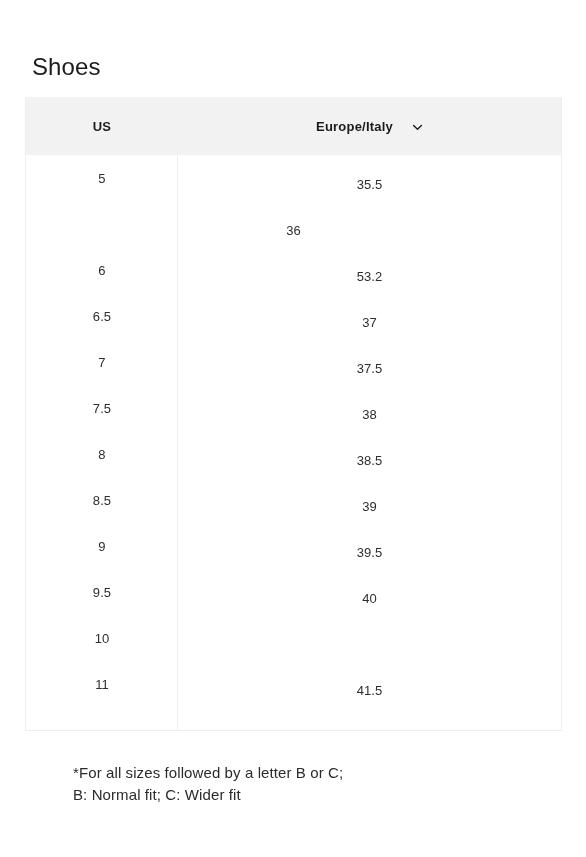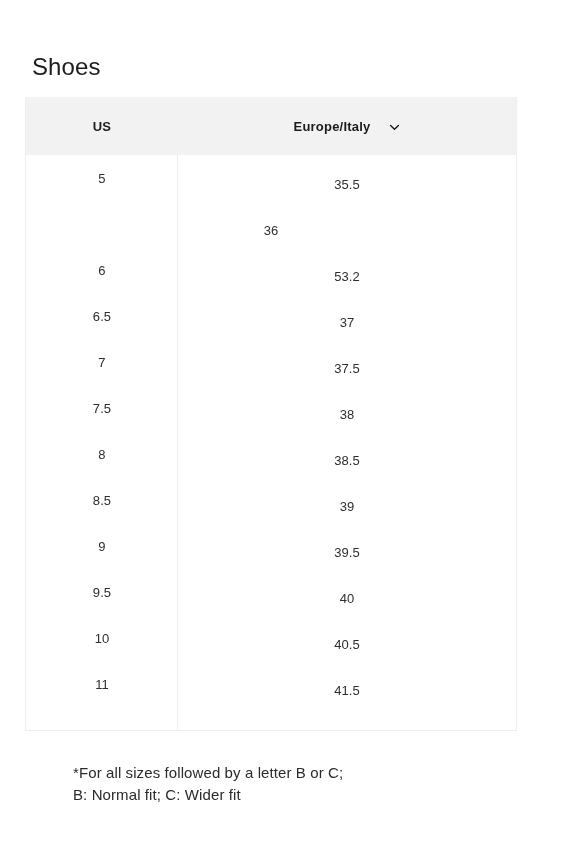--- a/index.html
+++ b/index.html
@@ -37,21 +37,21 @@
     letter-spacing: 0.1px;
     white-space: nowrap;
     margin-left: 7px;
   }
 
   
   .size-table {
     position: absolute;
     left: 25px;
     top: 97px;
-    width: 492px;
+    width: 537px;
     height: 634px;
     box-sizing: border-box;
     border-left: 1px solid #eeeeee;
     border-right: 1px solid #eeeeee;
     border-bottom: 1px solid #eeeeee;
     background: #ffffff;
   }
 
   .table-head {
     position: absolute;
@@ -219,21 +219,20 @@
           <div class="row">
             <div class="cell cell-us">9</div>
             <div class="cell cell-eu">39.5</div>
           </div>
           <div class="row">
             <div class="cell cell-us">9.5</div>
             <div class="cell cell-eu">40</div>
           </div>
           <div class="row">
             <div class="cell cell-us">10</div>
-            <div class="cell cell-eu">40.5</div>
           </div>
           <div class="row">
             <div class="cell cell-us">11</div>
             <div class="cell cell-eu">41.5</div>
           </div>
         </div>
     </div>
 
   </div>
 

